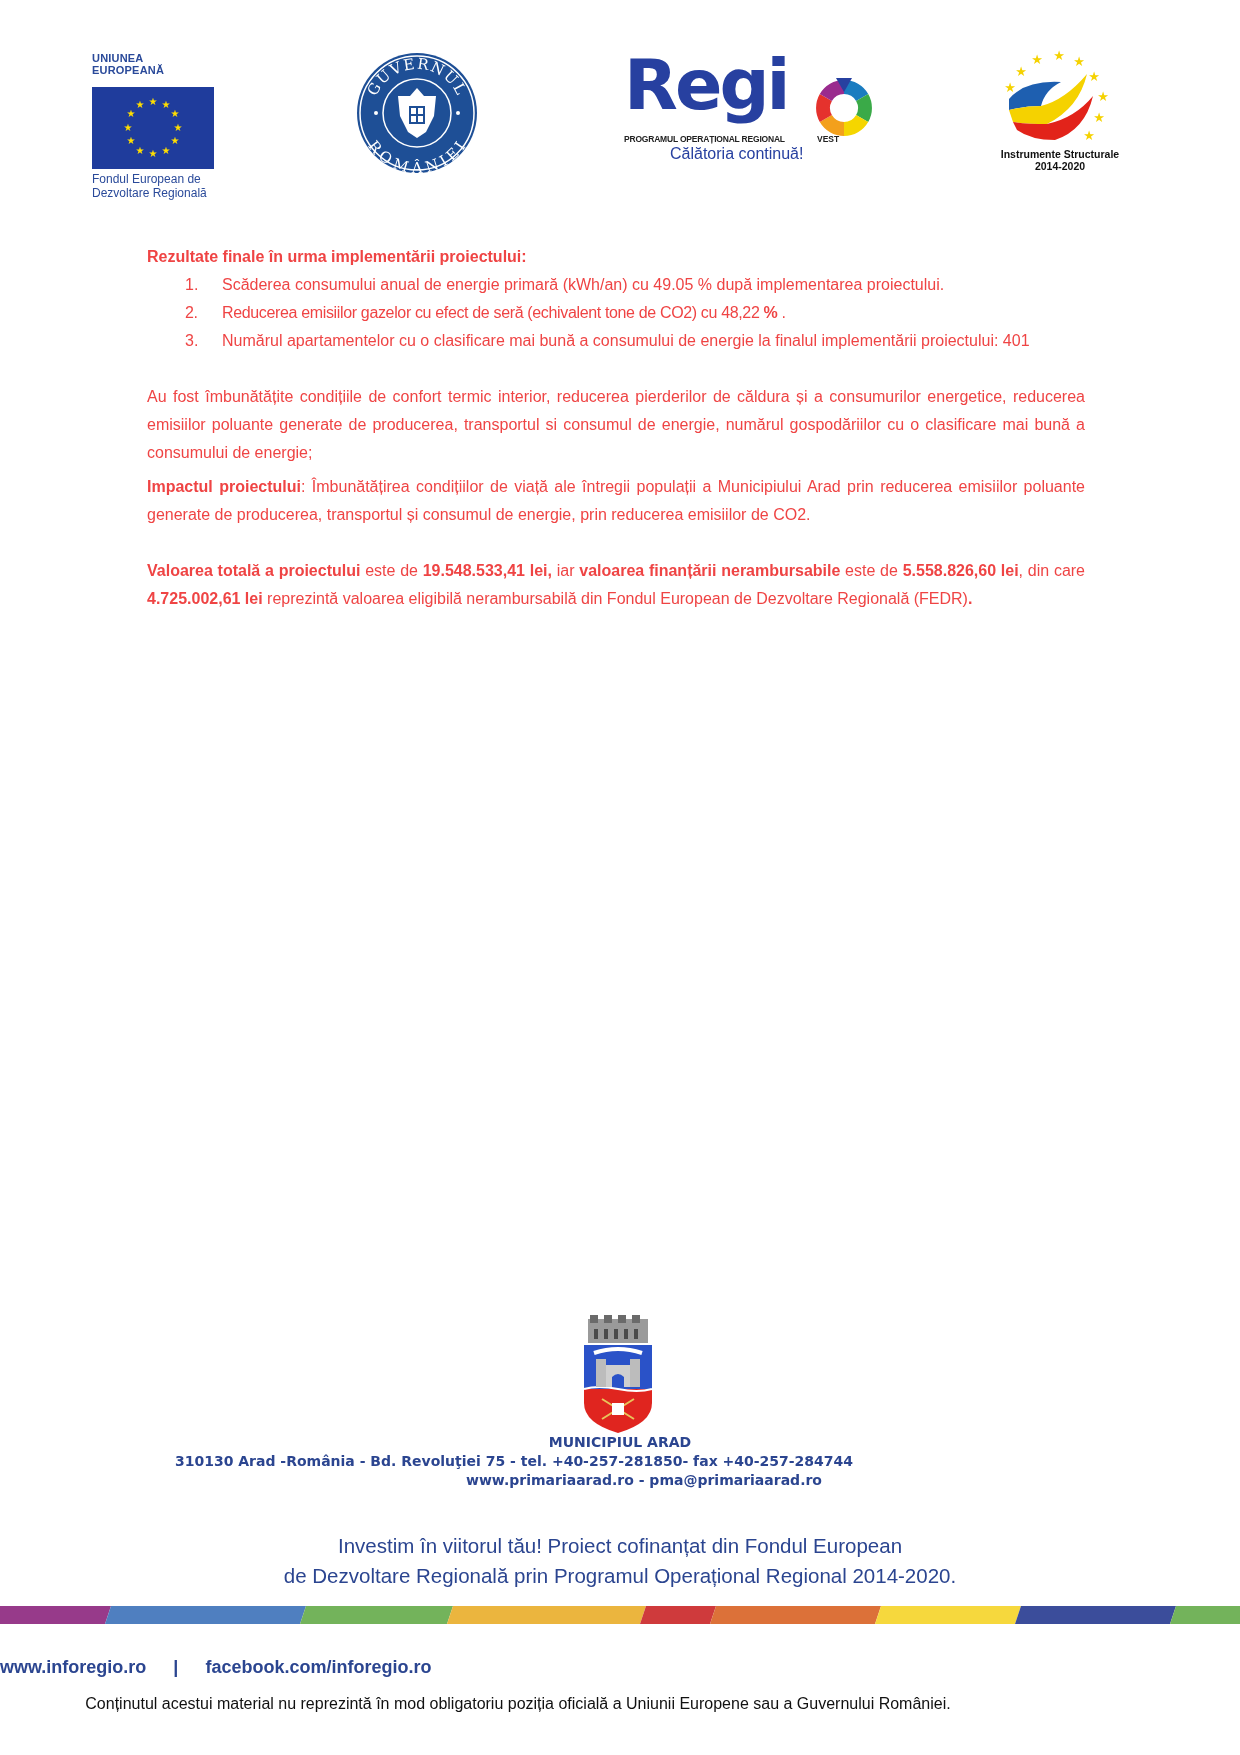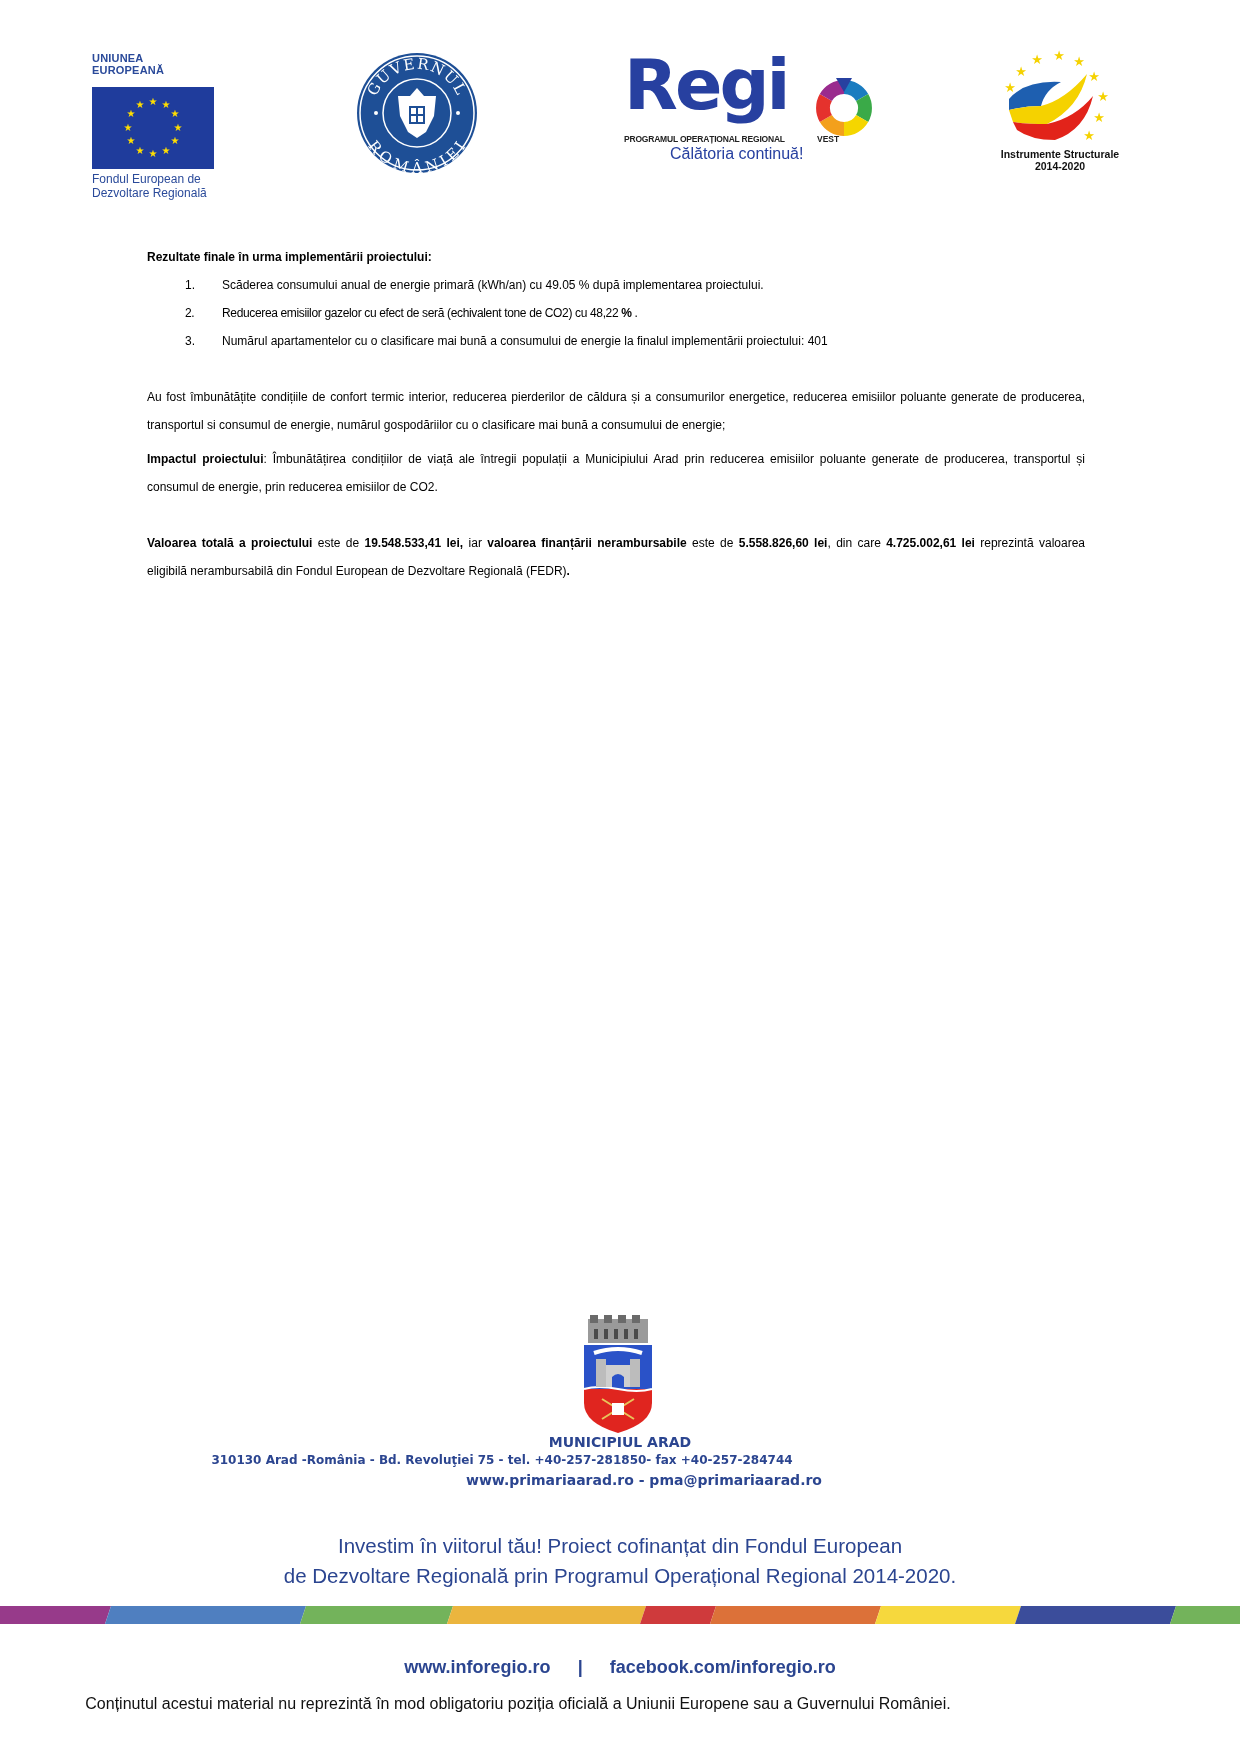--- a/index.html
+++ b/index.html
@@ -18,42 +18,42 @@
     .regio-word { position: absolute; left: 0; top: -14px; font-size: 70px; font-weight: bold; color: #2740a0; letter-spacing: -3px; font-family: "DejaVu Sans", sans-serif; }
     .regio-prog { position: absolute; left: 0; top: 76px; font-size: 8.5px; font-weight: bold; color: #222; letter-spacing: -0.2px; }
     .regio-vest { position: absolute; left: 193px; top: 76px; font-size: 8.5px; font-weight: bold; color: #222; }
     .regio-tag { position: absolute; left: 46px; top: 87px; font-size: 16px; color: #2740a0; }
     .regio-wheel { position: absolute; left: 190px; top: 20px; width: 60px; height: 60px; }
 
     .is-logo { left: 975px; top: 44px; width: 170px; height: 130px; }
     .is-label { position: absolute; left: 0; width: 170px; top: 104px; text-align: center; font-size: 10.5px; font-weight: bold; color: #111; line-height: 12px; }
 
     
-    .content { position: absolute; left: 147px; top: 243px; width: 938px; font-family: "Liberation Sans Narrow", "Liberation Sans", sans-serif; font-size: 12px; line-height: 28px; color: #000000; }
+    .content { position: absolute; left: 147px; top: 243px; width: 938px; font-family: "Liberation Sans Narrow", "Liberation Sans", sans-serif; font-size: 16px; line-height: 28px; color: #ef4444; }
     .content .heading { font-weight: bold; }
     .content ol { margin: 0; padding: 0 0 0 75px; list-style: none; }
     .content ol li { position: relative; text-align: justify; }
     .content ol li .num { position: absolute; left: -37px; }
     .para { text-align: justify; margin: 0; }
     .gap-lg { height: 28px; }
     .gap-sm { height: 6px; }
     b, .b { font-weight: bold; }
     .text-tight { letter-spacing: -0.35px; }
 
     
     .arad-crest { position: absolute; left: 578px; top: 1315px; width: 80px; height: 118px; }
     .arad-name { position: absolute; left: 0; width: 1240px; top: 1434px; text-align: center; font-size: 14px; font-weight: bold; color: #2b4590; font-family: "DejaVu Sans", sans-serif; }
-    .arad-addr { position: absolute; left: 0; width: 1004px; top: 1453px; text-align: center; font-size: 12px; font-weight: bold; color: #2b4590; font-family: "DejaVu Sans", sans-serif; }
+    .arad-addr { position: absolute; left: 12px; width: 1004px; top: 1453px; text-align: center; font-size: 14px; font-weight: bold; color: #2b4590; font-family: "DejaVu Sans", sans-serif; }
     .arad-web { position: absolute; left: 0; width: 1240px; top: 1472px; text-align: center; font-size: 14px; font-weight: bold; color: #2b4590; font-family: "DejaVu Sans", sans-serif; margin-left: 24px; }
 
     .invest { position: absolute; left: 0; width: 1240px; top: 1531px; text-align: center; font-size: 20.5px; line-height: 30px; color: #2b4590; }
 
     .stripe { position: absolute; left: 0; top: 1606px; width: 1240px; height: 18px; }
 
-    .links { position: absolute; left: 0; width: 1240px; top: 1657px; text-align: center; font-size: 18px; font-weight: bold; color: #2b4590; }
+    .links { position: absolute; left: 0; width: 1240px; top: 1657px; font-size: 18px; font-weight: bold; color: #2b4590; }
     .links span { display: inline-block; }
     .links .sep { margin: 0 22px; }
     .disclaimer { position: absolute; left: 0; width: 1036px; top: 1695px; text-align: center; font-size: 16px; color: #111; }
   </style>
 </head>
 <body>
 
 <div class="logo eu-logo">
   <div class="eu-top">UNIUNEA EUROPEANĂ</div>
   <div class="eu-flag">

